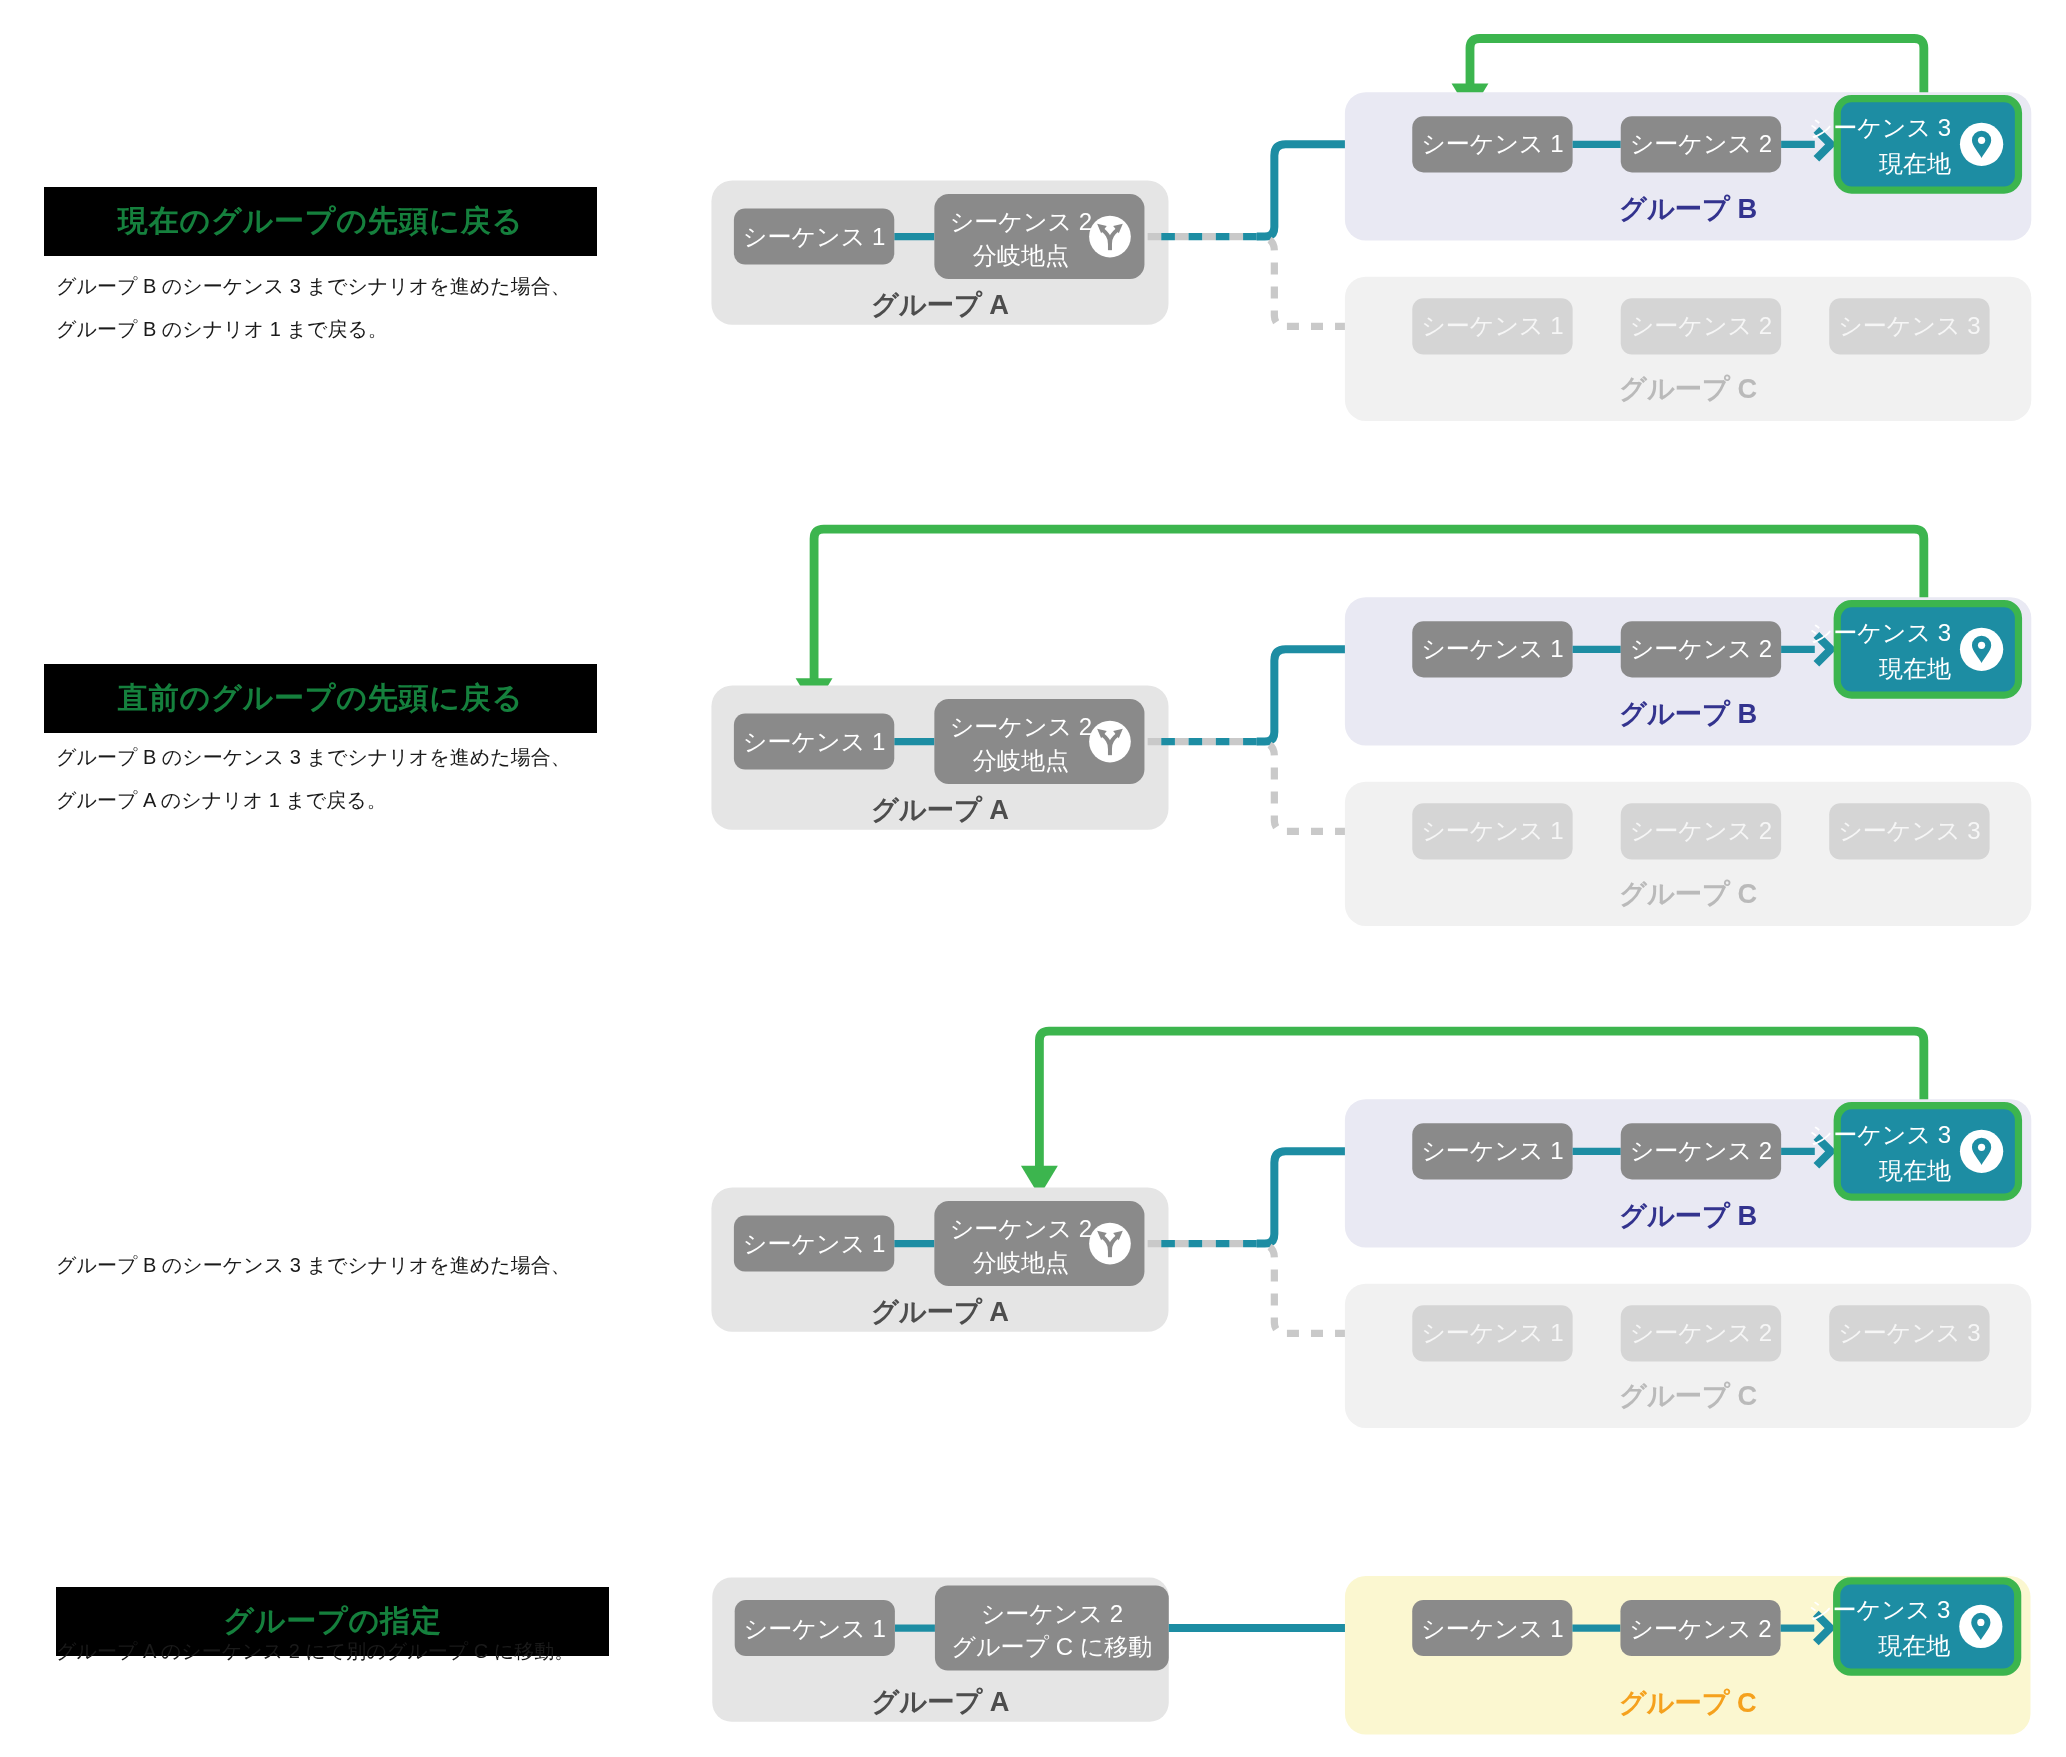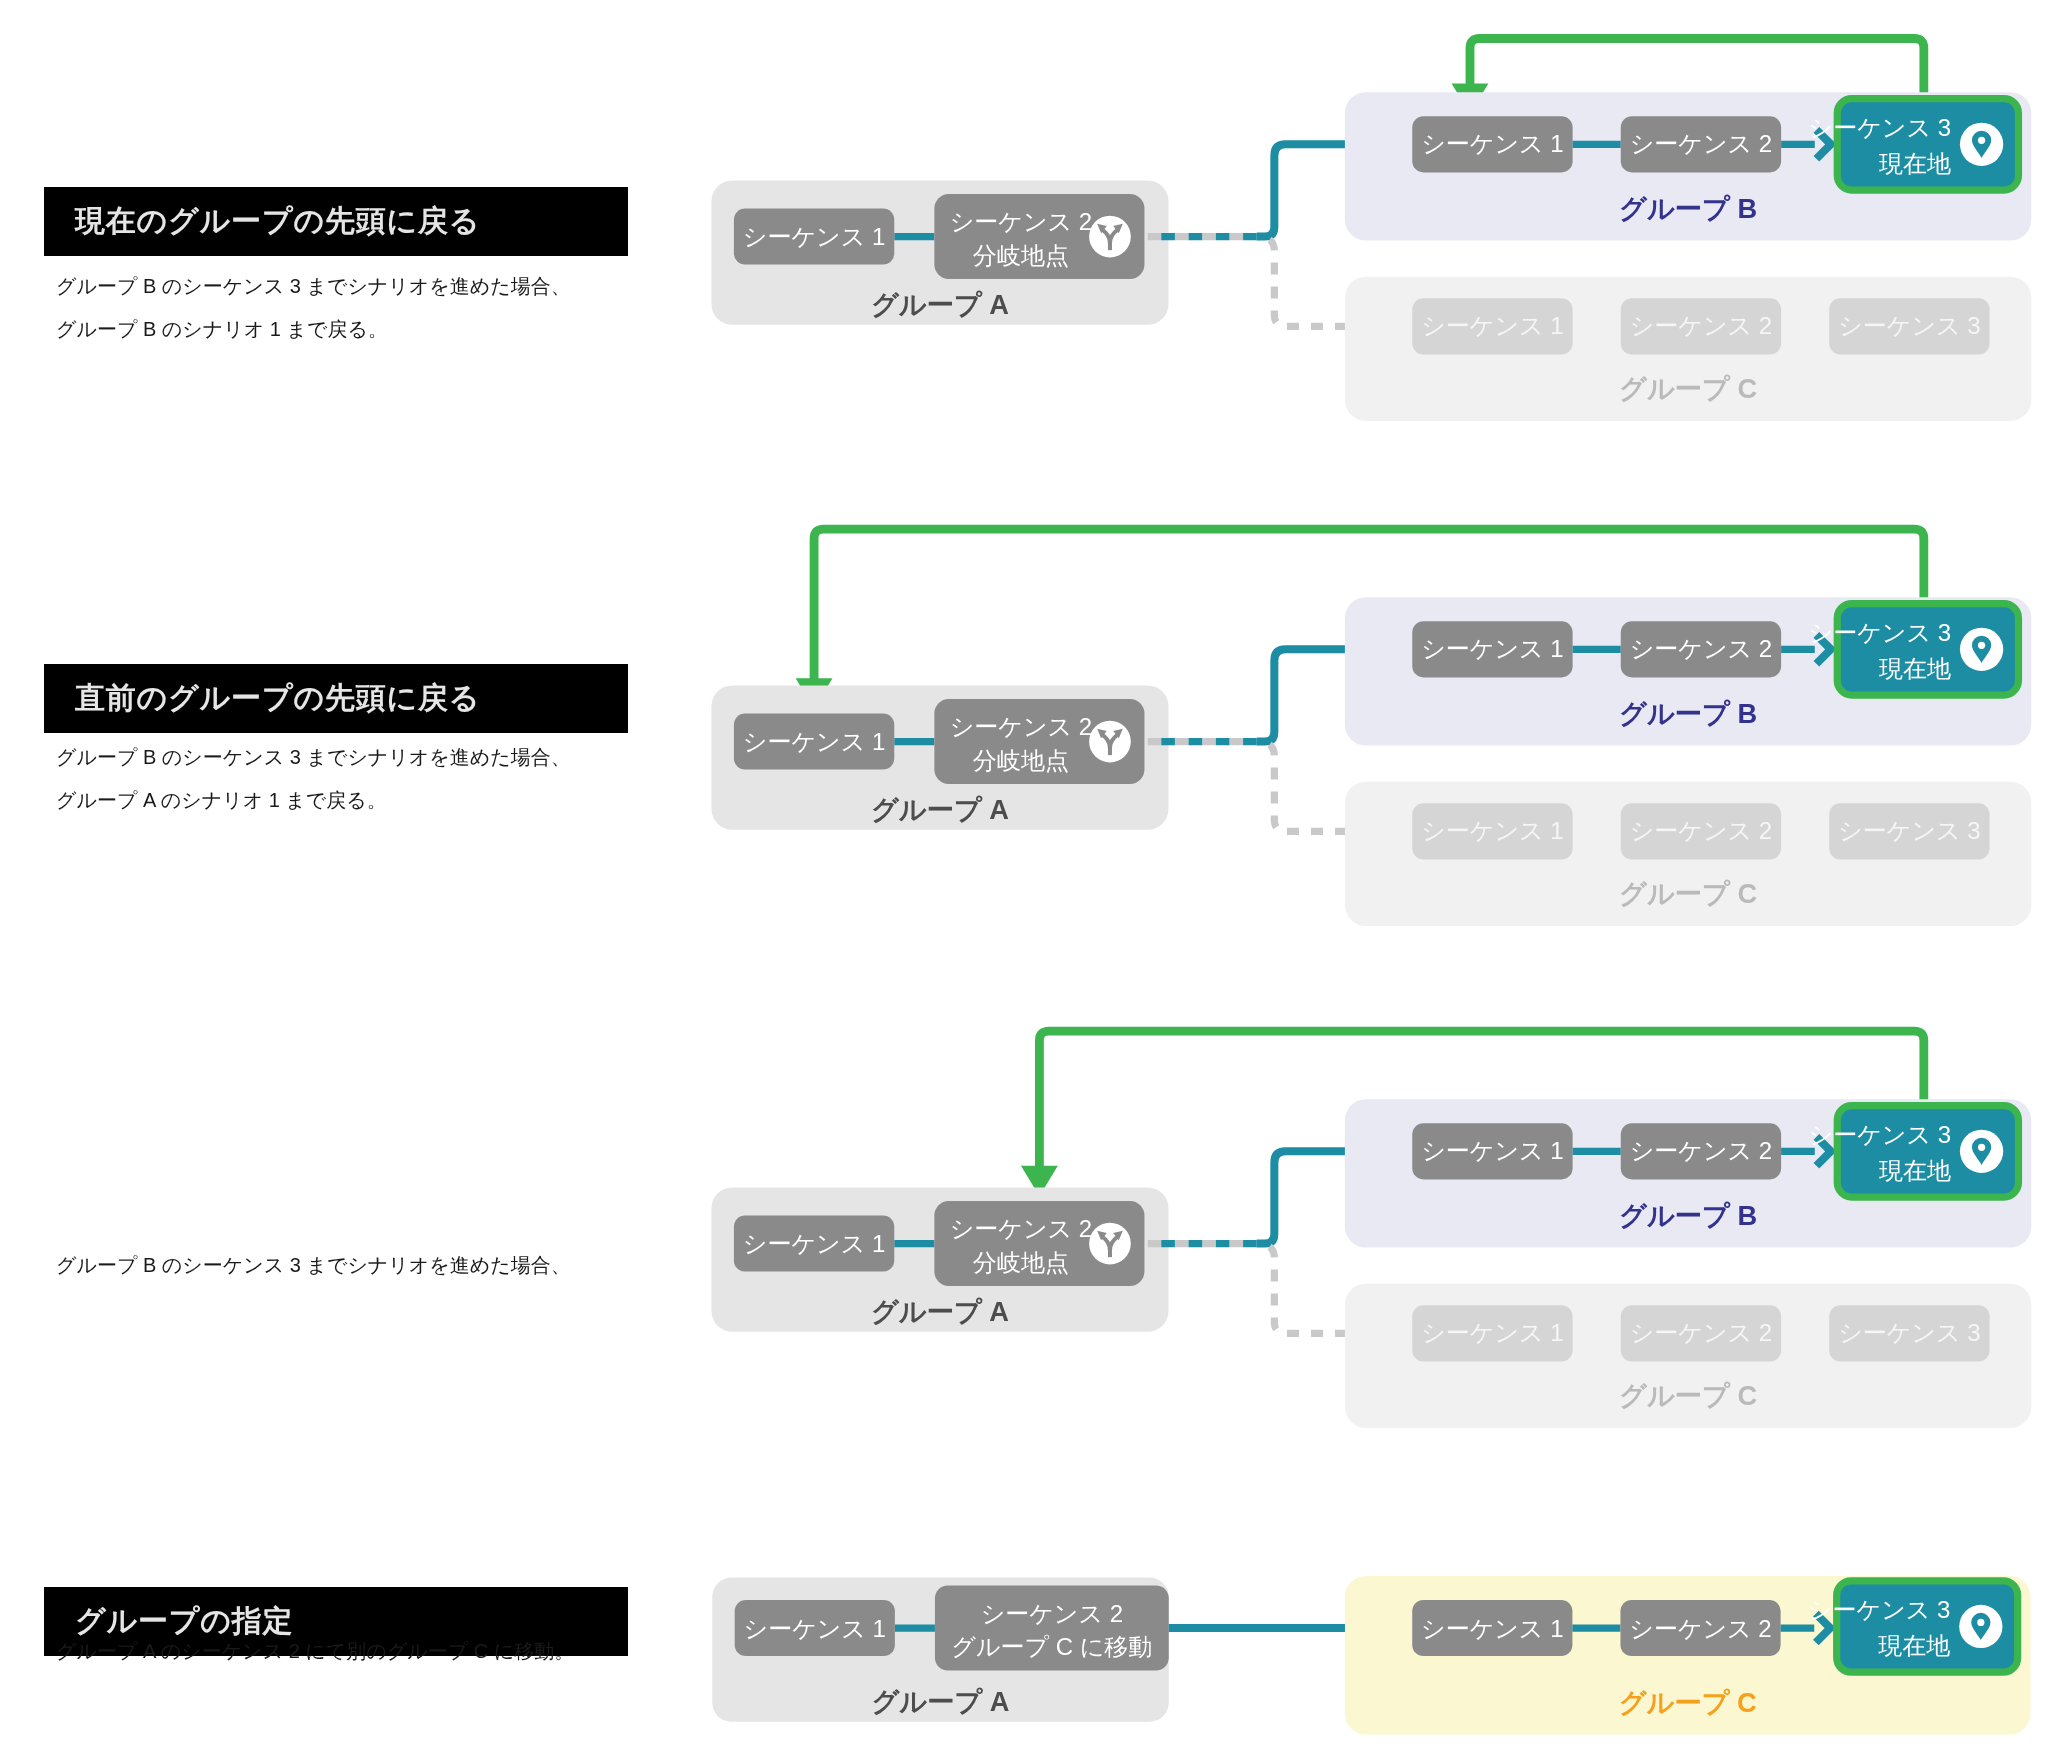--- a/index.html
+++ b/index.html
@@ -6,23 +6,23 @@
   .canvas{
     position:relative;
     width:2066px;
     height:1757px;
     background:#ffffff;
     overflow:hidden;
     font-family:"Liberation Sans", sans-serif;
   }
   .banner{
     position:absolute;left:44px;width:553px;height:69px;
-    background:#000000;color:#e5e5e5;
-    display:flex;align-items:center;
-    font-size:30px;font-weight:bold;letter-spacing:0.8px;padding-left:31px;
+    background:#000000;color:#15803d;
+    display:flex;align-items:center;justify-content:center;
+    font-size:30px;font-weight:bold;letter-spacing:0.8px;
   }
   .desc{
     position:absolute;left:56px;width:650px;
     font-size:20px;color:#1a1a1a;line-height:43px;
     white-space:nowrap;
   }
   svg.diagram{position:absolute;display:block;}
 
   
   .ga-bg{fill:#e5e5e5;}
@@ -71,21 +71,21 @@
   </div>
   <div class="desc" style="top:736px;">
     <div>グループ B のシーケンス 3 までシナリオを進めた場合、</div>
     <div>グループ A のシナリオ 1 まで戻る。</div>
   </div>
 
   <div class="desc" style="top:1244px;">
     <div>グループ B のシーケンス 3 までシナリオを進めた場合、</div>
   </div>
 
-  <div class="banner" style="top:1587px;">
+  <div class="banner" style="top:1587px;margin-left:12px;">
     <span>グループの指定</span>
   </div>
   <div class="desc" style="top:1630px;">
     <div>グループ A のシーケンス 2 にて別のグループ C に移動。</div>
   </div>
 
   <svg class="diagram" style="left:703px;top:0px;" width="1364" height="433" viewBox="0 0 1700 540">
 
     <path class="green-line" d="M 1522 120 L 1522 60 Q 1522 48 1510 48 L 968 48 Q 956 48 956 60 L 956 106"></path>
     <path class="green-head" d="M 933 104 L 979 104 L 956 142 Z"></path>

